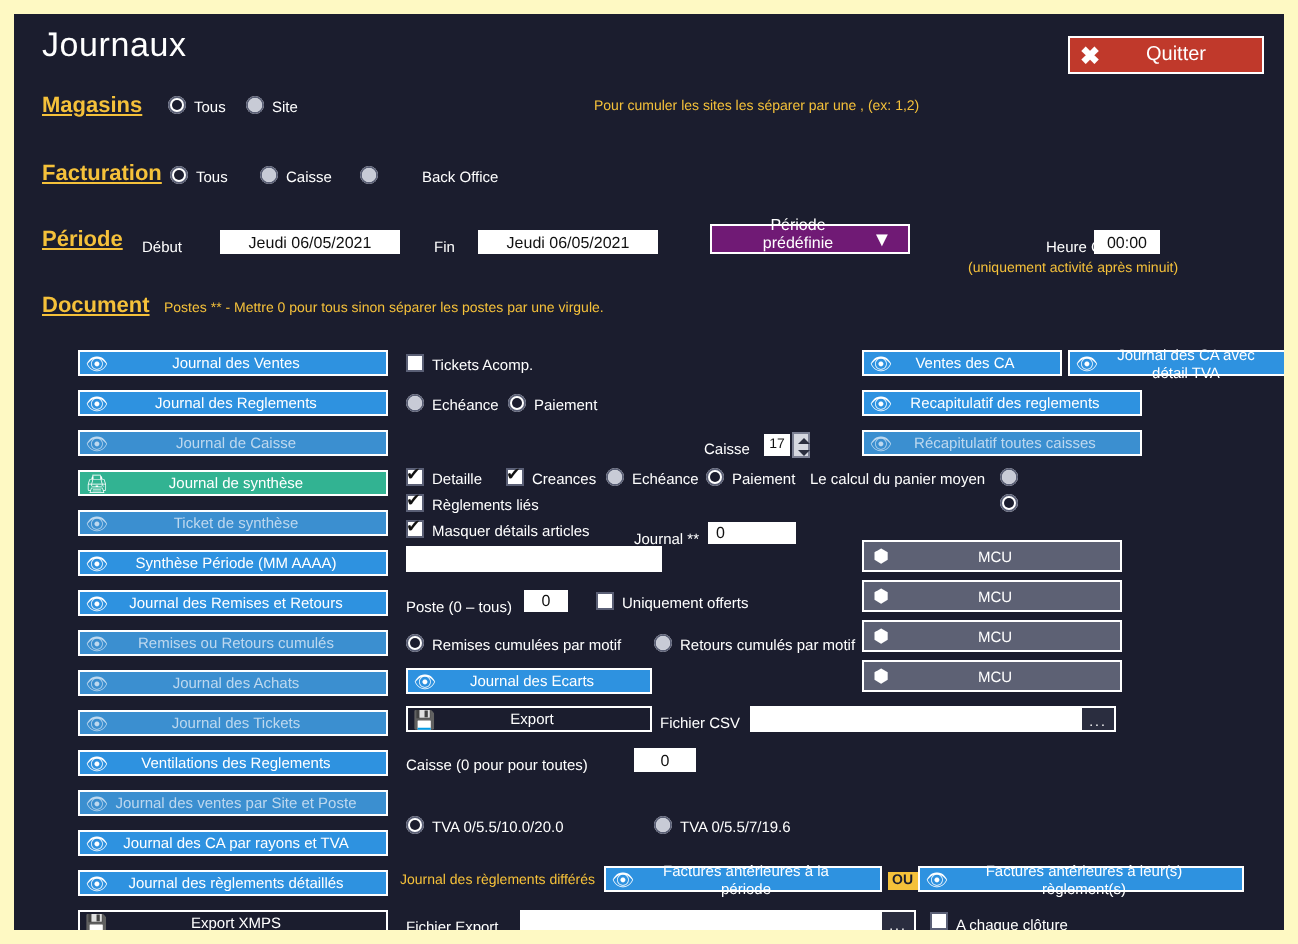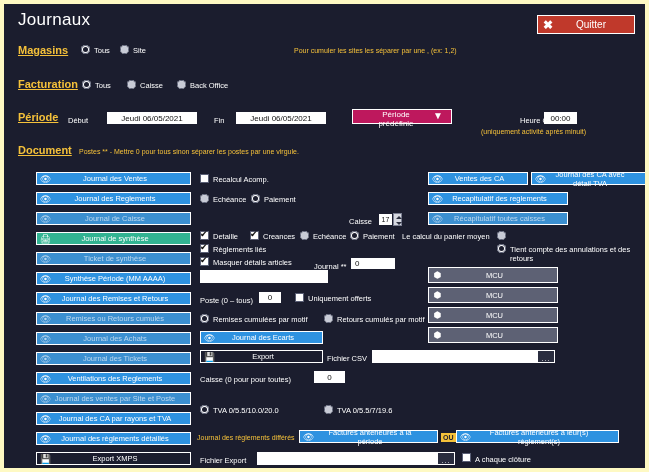--- a/index.html
+++ b/index.html
@@ -5,21 +5,21 @@
   * { box-sizing: border-box; }
   html, body {
     margin: 0; padding: 0;
     background: #11131f;
     font-family: "Liberation Sans", sans-serif;
   }
   #app {
     position: relative;
     width: 649px; height: 472px;
     background: #1b1d2e;
-    border: 4px solid #fef9c3;
+    border: 7px solid #fef9c3;
     overflow: hidden;
   }
   
   .title {
     position: absolute; left: 14px; top: 6px;
     color: #ffffff; font-size: 17px; letter-spacing: .3px;
   }
   .quitter {
     position: absolute; right: 10px; top: 11px;
     width: 98px; height: 19px;
@@ -100,23 +100,23 @@
   }
   .spin i { flex: 1; display: block; position: relative; }
   .spin i::after {
     content: ""; position: absolute; left: 2px; top: 2px;
     border-left: 3px solid transparent; border-right: 3px solid transparent;
   }
   .spin i.up::after { border-bottom: 3px solid #2b2e3e; }
   .spin i.dn::after { border-top: 3px solid #2b2e3e; }
 
   .dd {
-    position: absolute; background: #be185d; border: 1px solid #ffffff;
+    position: absolute; background: #701a75; border: 1px solid #ffffff;
     color: #ffffff; font-size: 8px; height: 15px;
-    display: flex; align-items: flex-start;
+    display: flex; align-items: flex-end;
   }
   .dd .t { flex:1; text-align:center; padding-left:14px; }
   .dd .c { width: 26px; text-align:center; font-size: 10px; }
 
   .browse {
     position: absolute; background: #2a2d3f; border: 1px solid #ffffff;
     color: #ffffff; font-size: 7px; height: 13px; width: 18px;
     display:flex; align-items:flex-end; justify-content:center;
     letter-spacing: 1px; line-height: 7px;
   }
@@ -142,21 +142,21 @@
   <span class="rad off" style="left:116px; top:41px;"></span>
   <div class="lbl-w" style="left:129px; top:42px;">Site</div>
   <div class="note" style="left:290px; top:43px;">Pour cumuler les sites les séparer par une , (ex: 1,2)</div>
 
   <div class="lnk" style="left:14px; top:74px;">Facturation</div>
   <span class="rad on" style="left:78px; top:76px;"></span>
   <div class="lbl-w" style="left:91px; top:77px;">Tous</div>
   <span class="rad off" style="left:123px; top:76px;"></span>
   <div class="lbl-w" style="left:136px; top:77px;">Caisse</div>
   <span class="rad off" style="left:173px; top:76px;"></span>
-  <div class="lbl-w" style="left:186px; top:77px;">Back Office</div>
+  <div class="lbl-w" style="left:204px; top:77px;">Back Office</div>
 
   <div class="lnk" style="left:14px; top:107px;">Période</div>
   <div class="lbl-w" style="left:64px; top:112px;">Début</div>
   <input class="txt" style="left: 103px; top: 108px; width: 90px; height: 12px;" value="Jeudi 06/05/2021">
   <div class="lbl-w" style="left:210px; top:112px;">Fin</div>
   <input class="txt" style="left: 232px; top: 108px; width: 90px; height: 12px;" value="Jeudi 06/05/2021">
 
   <div class="dd" style="left:348px; top:105px; width:100px;">
     <span class="t">Période prédéfinie</span>
     <span class="c">▼</span>
@@ -224,21 +224,21 @@
   <div class="btn blue" style="left:32px; top:428px; width:155px;">
       <span class="ic">👁</span>
       <span class="tx">Journal des règlements détaillés</span>
     </div>
   <div class="btn dark" style="left:32px; top:448px; width:155px;">
       <span class="ic">💾</span>
       <span class="tx">Export XMPS</span>
     </div>
 
   <span class="chk" style="left:196px; top:170px;"></span>
-  <div class="lbl-w" style="left:209px; top:171px;">Recalcul Acomp.</div>
+  <div class="lbl-w" style="left:209px; top:171px;">Tickets Acomp.</div>
 
   <span class="rad off" style="left:196px; top:190px;"></span>
   <div class="lbl-w" style="left:209px; top:191px;">Echéance</div>
   <span class="rad on" style="left:247px; top:190px;"></span>
   <div class="lbl-w" style="left:260px; top:191px;">Paiement</div>
 
   <div class="lbl-w" style="left:345px; top:213px;">Caisse</div>
   <input class="txt" style="left: 375px; top: 210px; width: 13px; height: 11px; font-size: 7px;" value="17">
   <div class="spin" style="left:389px; top:209px;">
       <i class="up"></i>
@@ -250,21 +250,20 @@
   <span class="chk on" style="left:246px; top:227px;"></span>
   <div class="lbl-w" style="left:259px; top:228px;">Creances</div>
   <span class="rad off" style="left:296px; top:227px;"></span>
   <div class="lbl-w" style="left:309px; top:228px;">Echéance</div>
   <span class="rad on" style="left:346px; top:227px;"></span>
   <div class="lbl-w" style="left:359px; top:228px;">Paiement</div>
   <div class="lbl-w" style="left:398px; top:228px;">Le calcul du panier moyen</div>
 
   <span class="rad off" style="left:493px; top:227px;"></span>
   <span class="rad on" style="left:493px; top:240px;"></span>
-  <div class="lbl-w" style="left:506px; top:241px;">Tient compte des annulations et des retours</div>
 
   <span class="chk on" style="left:196px; top:240px;"></span>
   <div class="lbl-w" style="left:209px; top:241px;">Règlements liés</div>
 
   <span class="chk on" style="left:196px; top:253px;"></span>
   <div class="lbl-w" style="left:209px; top:254px;">Masquer détails articles</div>
   <div class="lbl-w" style="left:310px; top:258px;">Journal **</div>
   <input class="txt left" style="left: 347px; top: 254px; width: 44px; height: 11px;" value="0">
 
   <input class="txt" style="left: 196px; top: 266px; width: 128px; height: 13px;">

